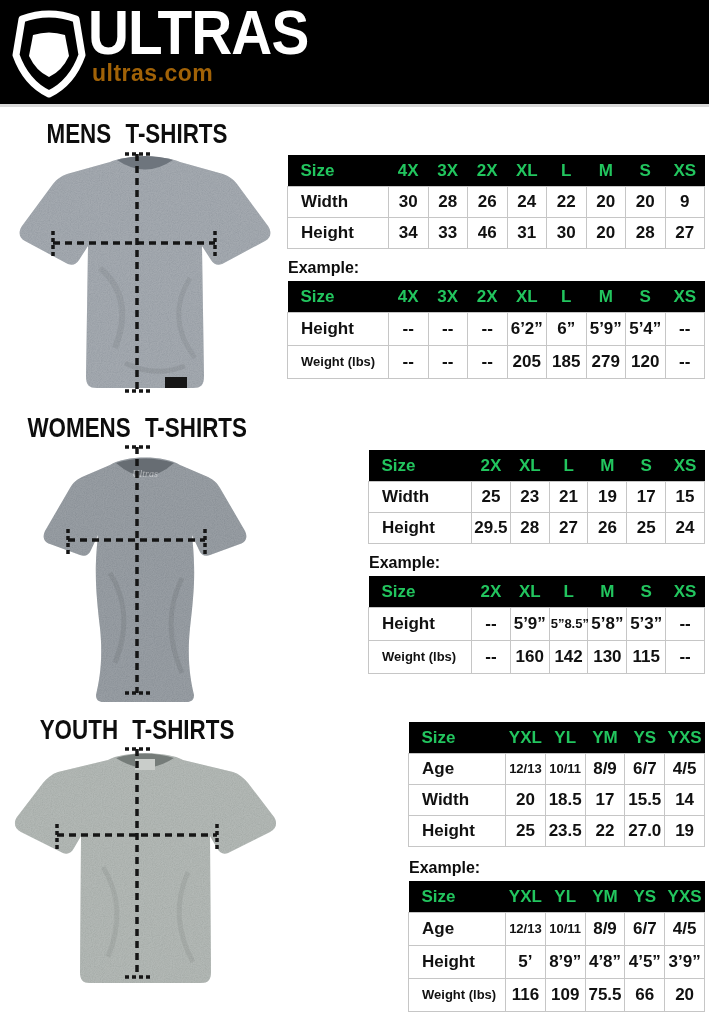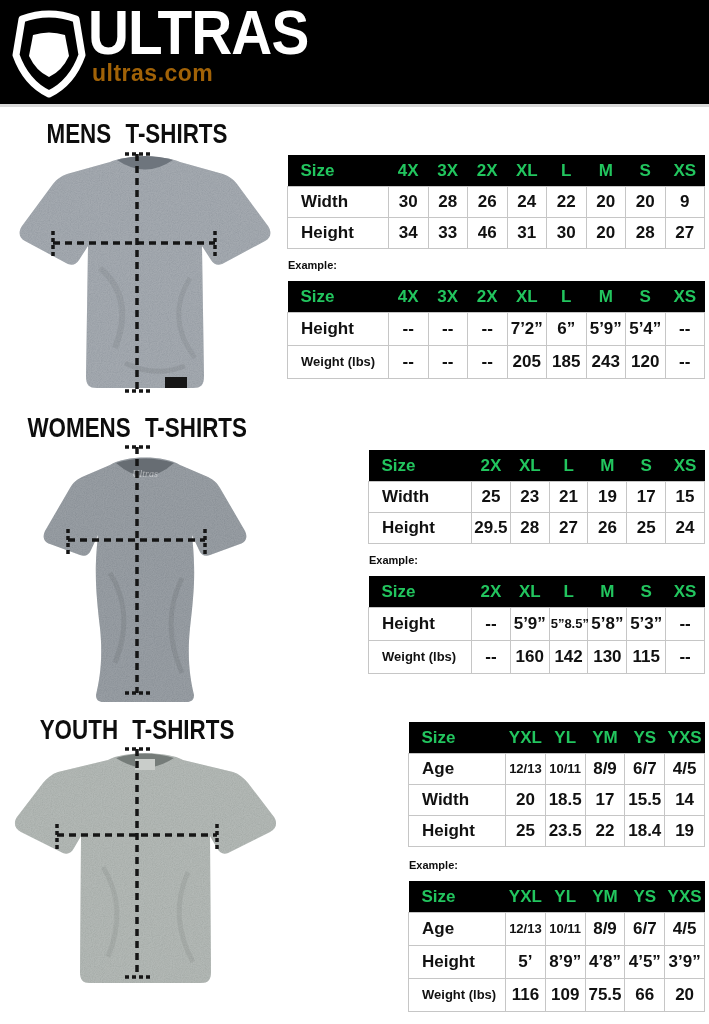--- a/index.html
+++ b/index.html
@@ -57,21 +57,21 @@
   #t-mens-ex  {left:287px;top:281px;width:418px;}
   #t-wom-size {left:368px;top:450px;width:337px;}
   #t-wom-ex   {left:368px;top:576px;width:337px;}
   #t-youth-size{left:408px;top:722px;width:297px;}
   #t-youth-ex {left:408px;top:881px;width:297px;}
   #t-mens-size th.lbl,#t-mens-size td.lbl,#t-mens-ex th.lbl,#t-mens-ex td.lbl{width:88px;}
   #t-wom-size th.lbl,#t-wom-size td.lbl,#t-wom-ex th.lbl,#t-wom-ex td.lbl{width:90px;}
   #t-youth-size th.lbl,#t-youth-size td.lbl,#t-youth-ex th.lbl,#t-youth-ex td.lbl{width:84px;}
   #t-mens-ex td,#t-wom-ex td,#t-youth-ex td{height:32px;}
   
-  .ex-label{position:absolute;font-weight:bold;font-size:11px;color:#0d0d0d;}
+  .ex-label{position:absolute;font-weight:bold;font-size:16px;color:#0d0d0d;}
   #mens-ex-label{left:288px;top:259px;}
   #wom-ex-label{left:369px;top:554px;}
   #youth-ex-label{left:409px;top:859px;}
 </style>
 </head>
 <body>
 
 <div class="header">
   <svg class="logo-svg" width="74" height="94" viewBox="0 0 74 94">
     <path d="M10,14 Q37,4 64,14 L70,50 Q60,78 37,89 Q14,78 4,50 Z" fill="none" stroke="#ffffff" stroke-width="7" stroke-linejoin="round"></path>
@@ -206,34 +206,34 @@
           <th>S</th>
           <th>XS</th>
         </tr>
       </thead>
       <tbody>
         <tr>
           <td class="lbl">Height</td>
           <td>--</td>
           <td>--</td>
           <td>--</td>
-          <td>7’2”</td>
+          <td>6’2”</td>
           <td>6”</td>
           <td>5’9”</td>
           <td>5’4”</td>
           <td>--</td>
         </tr>
         <tr>
           <td class="lbl sm">Weight (lbs)</td>
           <td>--</td>
           <td>--</td>
           <td>--</td>
           <td>205</td>
           <td>185</td>
-          <td>243</td>
+          <td>279</td>
           <td>120</td>
           <td>--</td>
         </tr>
       </tbody>
     </table>
 </div>
 
 <div class="tblwrap" id="t-wom-size">
   <table>
       <thead>
@@ -333,21 +333,21 @@
           <td>18.5</td>
           <td>17</td>
           <td>15.5</td>
           <td>14</td>
         </tr>
         <tr>
           <td class="lbl">Height</td>
           <td>25</td>
           <td>23.5</td>
           <td>22</td>
-          <td>18.4</td>
+          <td>27.0</td>
           <td>19</td>
         </tr>
       </tbody>
     </table>
 </div>
 <div class="ex-label" id="youth-ex-label">Example:</div>
 <div class="tblwrap" id="t-youth-ex">
   <table>
       <thead>
         <tr>

